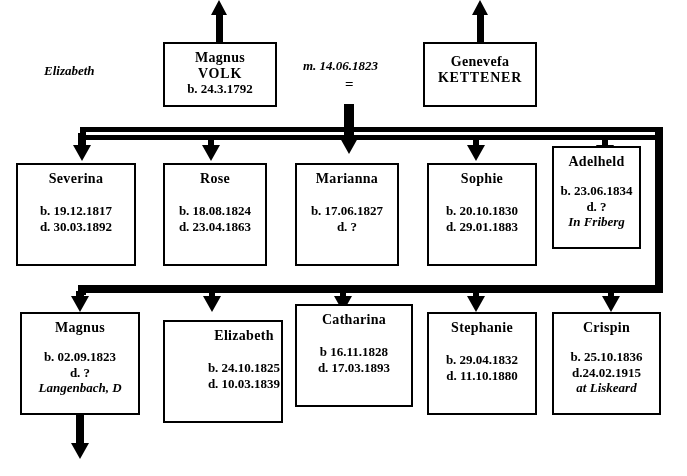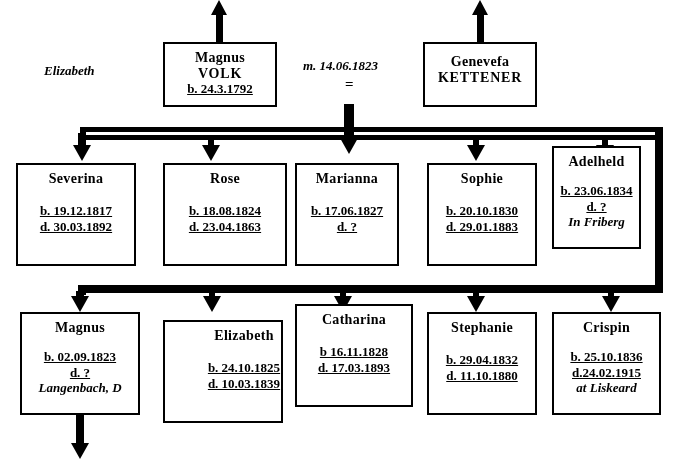--- a/index.html
+++ b/index.html
@@ -37,21 +37,20 @@
     font-weight: bold;
     line-height: 1.12;
     letter-spacing: 0.8px;
     color: #000000;
   }
   .person-line {
     font-size: 13px;
     font-weight: bold;
     line-height: 1.22;
     color: #000000;
-    text-decoration: underline;
   }
   .person-place {
     font-size: 13px;
     font-weight: bold;
     font-style: italic;
     line-height: 1.22;
     color: #000000;
   }
   .pad-top-6 { height: 6px; }
   .pad-top-10 { height: 10px; }
@@ -161,21 +160,21 @@
   <div class="arrow-down" style="left:596px; top:145px;"></div>
 
   <div class="person-box" style="left:16px; top:163px; width:120px; height:103px;">
     <div class="pad-top-6"></div>
     <div class="person-name">Severina</div>
     <div style="height:16px;"></div>
     <div class="person-line">b. 19.12.1817</div>
     <div class="person-line">d. 30.03.1892</div>
   </div>
 
-  <div class="person-box" style="left:163px; top:163px; width:124px; height:103px;">
+  <div class="person-box" style="left:163px; top:163px; width:104px; height:103px;">
     <div class="pad-top-6"></div>
     <div class="person-name">Rose</div>
     <div style="height:16px;"></div>
     <div class="person-line">b. 18.08.1824</div>
     <div class="person-line">d. 23.04.1863</div>
   </div>
 
   <div class="person-box" style="left:295px; top:163px; width:104px; height:103px;">
     <div class="pad-top-6"></div>
     <div class="person-name">Marianna</div>

